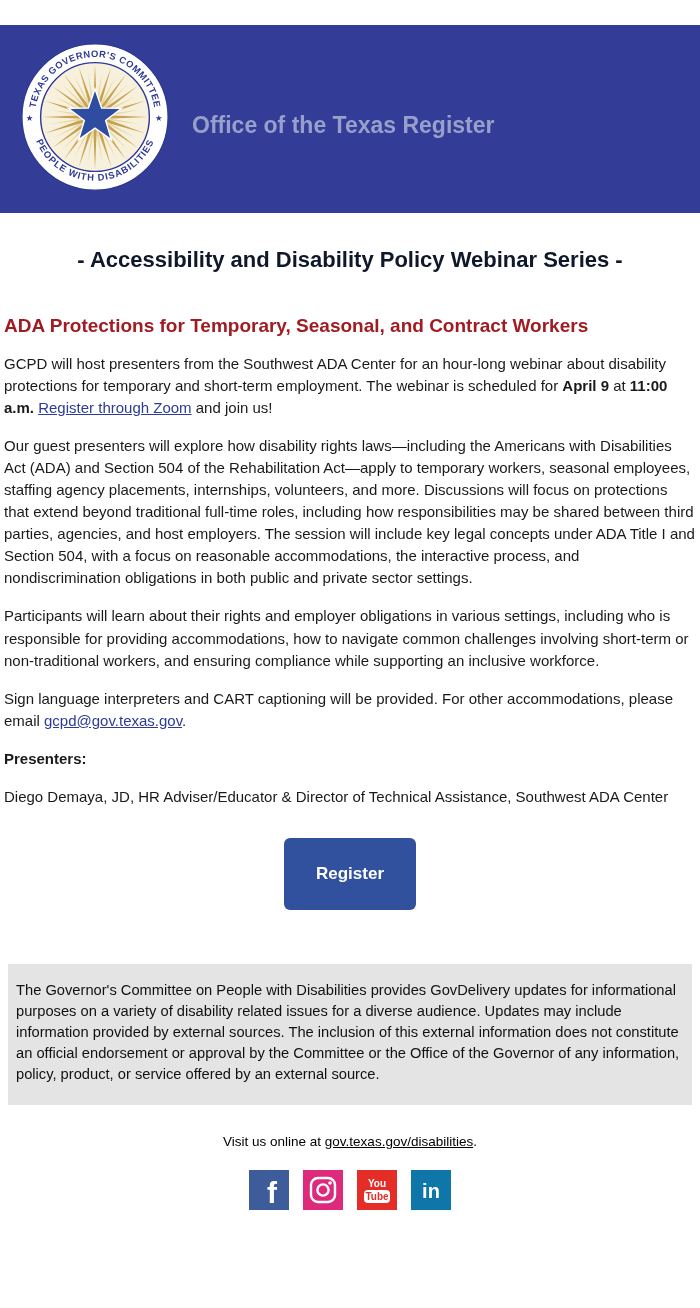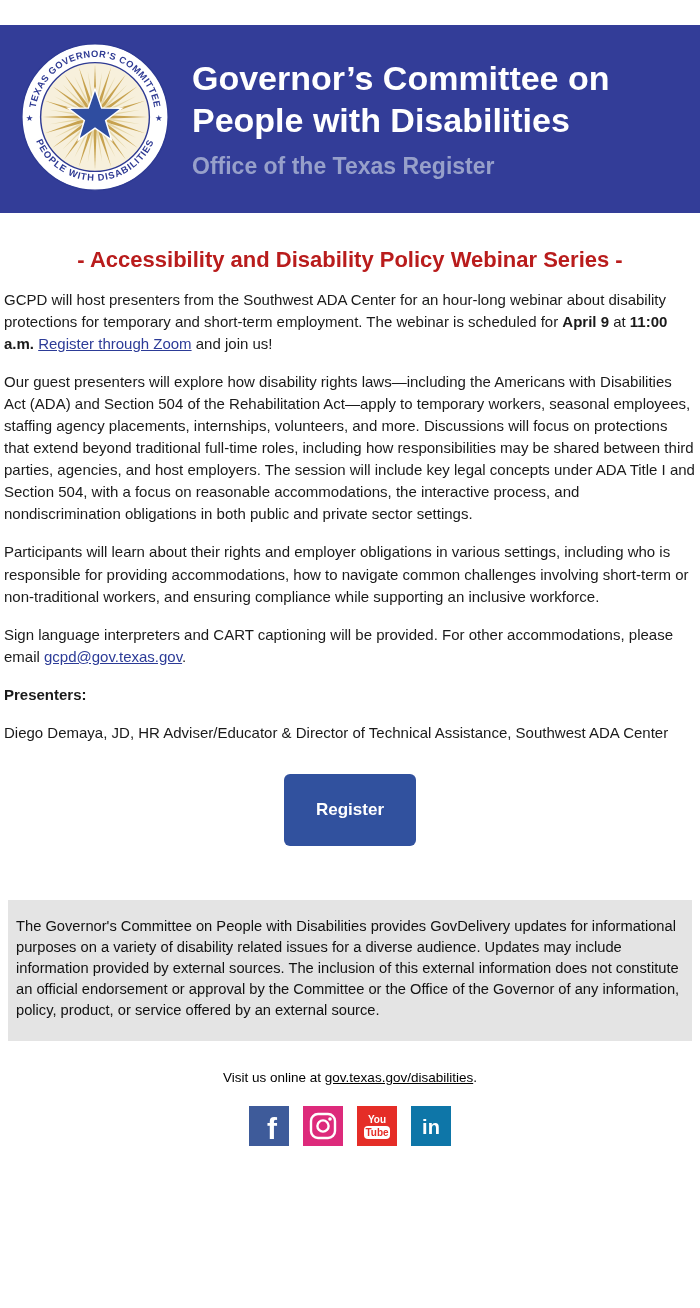--- a/index.html
+++ b/index.html
@@ -30,21 +30,21 @@
     line-height: 1.22;
   }
   .banner-subtitle {
     color: #97a0ca;
     font-weight: bold;
     font-size: 23px;
     margin-top: 12px;
   }
 
   .series-heading {
-    color: #b91c1c;
+    color: #0f172a;
     text-align: center;
     font-size: 22px;
     font-weight: bold;
     margin: 34px 6px 0;
   }
 
   .article { padding: 0 4px; }
   .article-title {
     color: #a01c22;
     font-size: 19px;
@@ -169,31 +169,28 @@
         <textPath href="#sealTopArc" startOffset="50%" text-anchor="middle">TEXAS GOVERNOR'S COMMITTEE</textPath>
       </text>
       <text font-size="10" font-weight="bold" fill="#2e3a93" letter-spacing="1">
         <textPath href="#sealBotArc" startOffset="50%" text-anchor="middle">PEOPLE WITH DISABILITIES</textPath>
       </text>
       <text x="6" y="84" font-size="9" fill="#2e3a93">★</text>
       <text x="144" y="84" font-size="9" fill="#2e3a93">★</text>
     </svg>
   </div>
   <div class="banner-text">
-    <div class="banner-title">
-      <span>Governor’s Committee on</span><br>
-      <span>People with Disabilities</span>
-    </div>
     <div class="banner-subtitle">Office of the Texas Register</div>
   </div>
 </div>
 
 <div class="series-heading">- Accessibility and Disability Policy Webinar Series -</div>
 
 <div class="article">
+  <div class="article-title">ADA Protections for Temporary, Seasonal, and Contract Workers</div>
 
   <p class="body-text"><span>GCPD will host presenters from the Southwest ADA Center for an hour-long webinar about disability protections for temporary and short-term employment. The webinar is scheduled for </span><strong>April 9</strong><span> at </span><strong>11:00 a.m.</strong><span> </span><a class="inline-link">Register through Zoom</a><span> and join us!</span></p>
 
   <p class="body-text">Our guest presenters will explore how disability rights laws—including the Americans with Disabilities Act (ADA) and Section 504 of the Rehabilitation Act—apply to temporary workers, seasonal employees, staffing agency placements, internships, volunteers, and more. Discussions will focus on protections that extend beyond traditional full-time roles, including how responsibilities may be shared between third parties, agencies, and host employers. The session will include key legal concepts under ADA Title I and Section 504, with a focus on reasonable accommodations, the interactive process, and nondiscrimination obligations in both public and private sector settings.</p>
 
   <p class="body-text">Participants will learn about their rights and employer obligations in various settings, including who is responsible for providing accommodations, how to navigate common challenges involving short-term or non-traditional workers, and ensuring compliance while supporting an inclusive workforce.</p>
 
   <p class="body-text"><span>Sign language interpreters and CART captioning will be provided. For other accommodations, please email </span><a class="inline-link">gcpd@gov.texas.gov</a><span>.</span></p>
 
   <p class="body-text presenter-line presenters-label">Presenters:</p>

